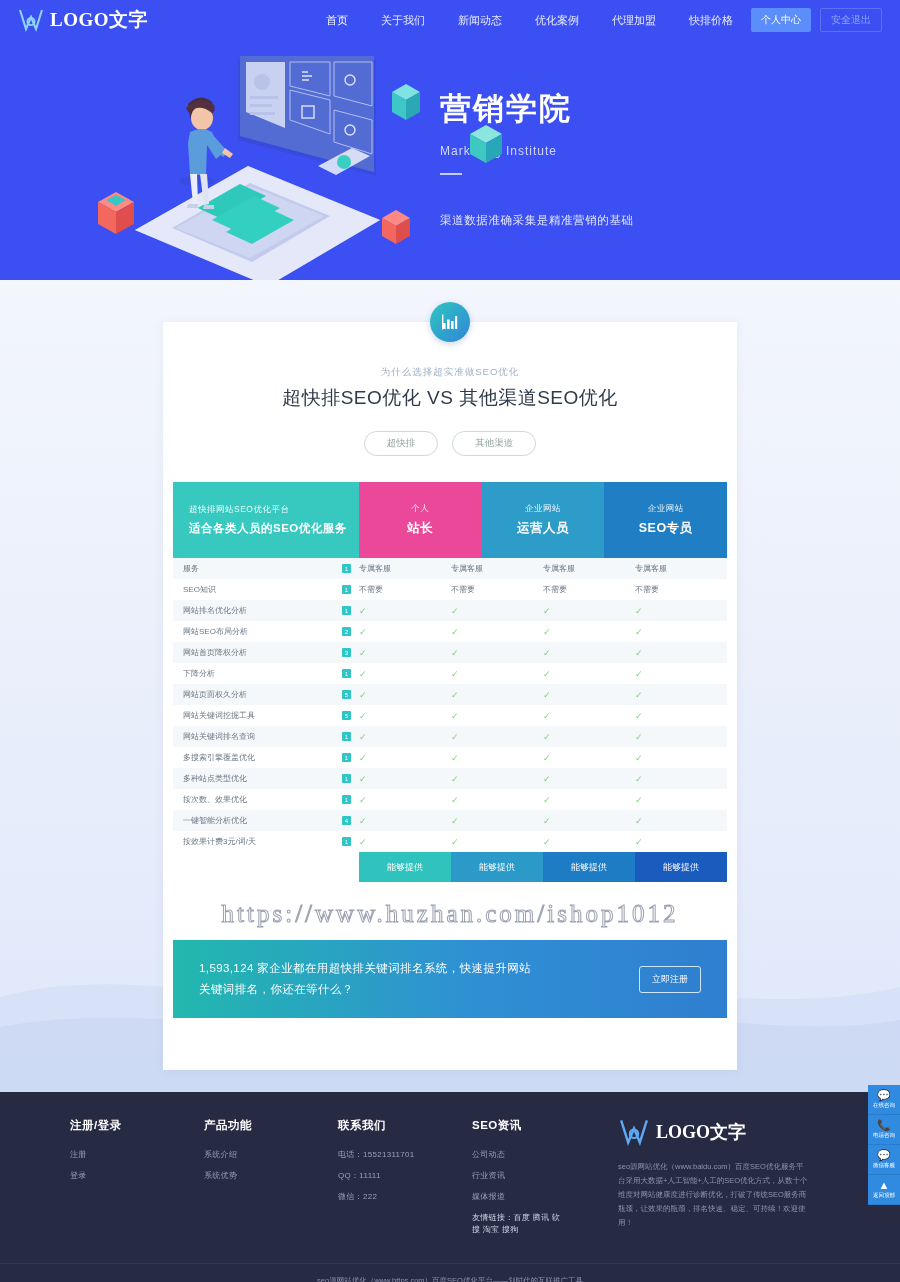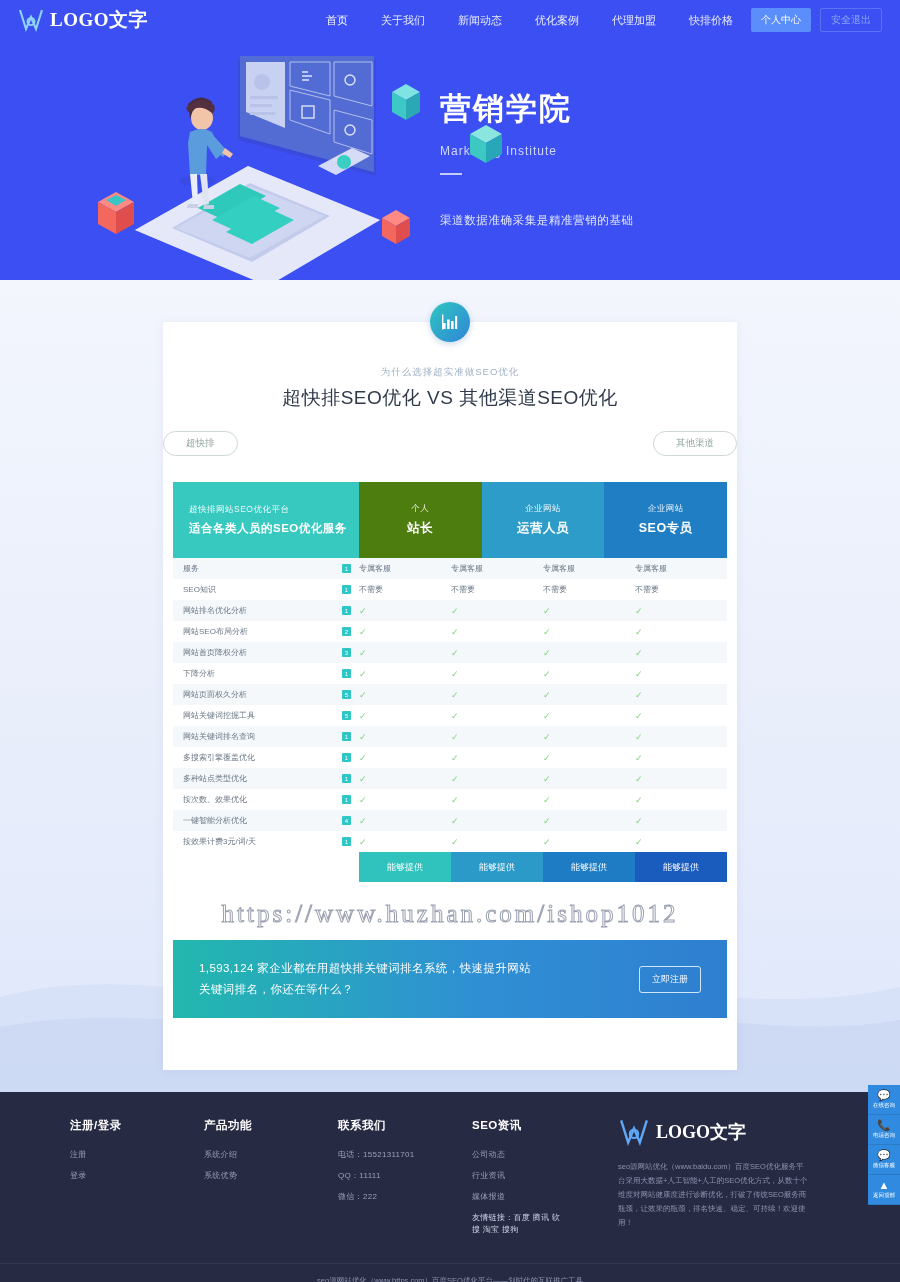--- a/index.html
+++ b/index.html
@@ -95,21 +95,21 @@
     box-shadow: 0 1px 10px rgba(60,90,160,.07);
   }
   .sec-kicker {
     text-align: center; font-size: 9.5px; color: #9fb0c4; letter-spacing: 1px;
   }
   .sec-title {
     text-align: center; font-size: 19px; color: #2f3a4a; margin-top: 6px;
     letter-spacing: .5px;
   }
   .pills {
-    display: flex; justify-content: space-between; gap: 14px; margin-top: 20px;
+    display: flex; justify-content: center; gap: 14px; margin-top: 20px;
   }
   .pill {
     border: 1px solid #cdd9d6; color: #8fa39f; background: #fff;
     border-radius: 14px; font-size: 9.5px; padding: 5px 22px; cursor: pointer;
   }
 
   
   .tbl { width: 554px; margin: 26px auto 0; }
   .thead { display: flex; height: 76px; }
   .th {
@@ -366,21 +366,21 @@
       <button class="pill">超快排</button>
       <button class="pill">其他渠道</button>
     </div>
 
     <div class="tbl">
       <div class="thead">
         <div class="th first" id="th0" style="background: rgb(55, 201, 192);">
           <div class="th-small">超快排网站SEO优化平台</div>
           <div class="th-big">适合各类人员的SEO优化服务</div>
         </div>
-        <div class="th" id="th1" style="background: #4d7c0f; align-items: center;">
+        <div class="th" id="th1" style="background: #ec4899; align-items: center;">
           <div class="th-small">个人</div>
           <div class="th-big">站长</div>
         </div>
         <div class="th" id="th2" style="background: rgb(46, 156, 201);">
           <div class="th-small">企业网站</div>
           <div class="th-big">运营人员</div>
         </div>
         <div class="th" id="th3" style="background: rgb(31, 126, 196);">
           <div class="th-small">企业网站</div>
           <div class="th-big">SEO专员</div>

